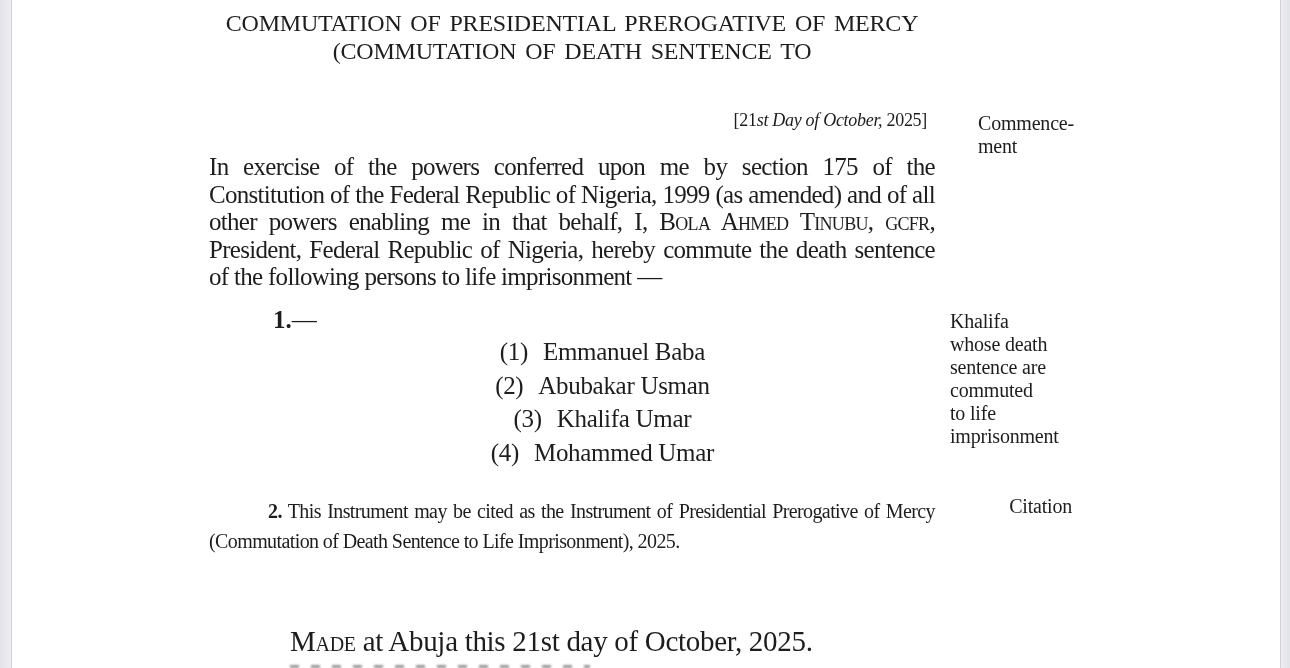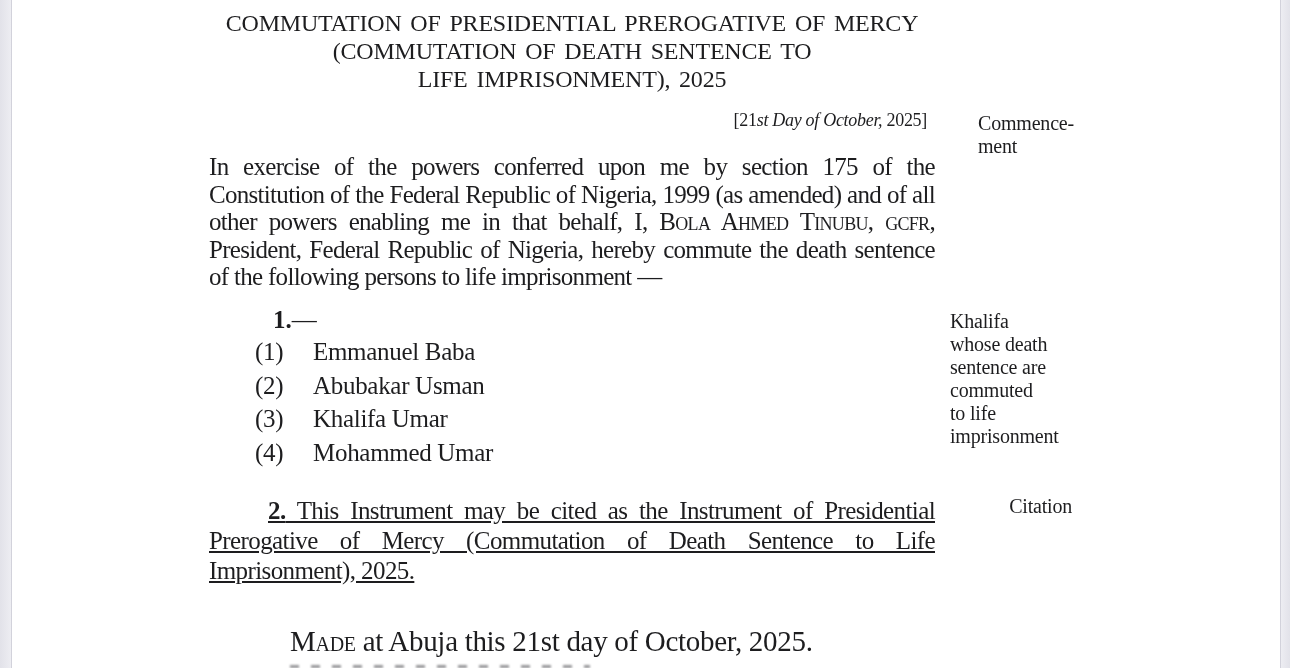--- a/index.html
+++ b/index.html
@@ -80,36 +80,35 @@
   .persons-list {
     position: absolute;
     left: 209px;
     top: 335px;
     width: 726px;
     padding-left: 46px;
     box-sizing: border-box;
     font-size: 25px;
     letter-spacing: -0.3px;
   }
-  .list-item { line-height: 33.5px; }
+  .list-item { line-height: 33.5px; text-align: center; }
   .list-item .marker {
     display: inline-block;
     width: 58px;
   }
   .section2 {
     position: absolute;
     left: 209px;
     top: 496px;
     width: 726px;
-    font-size: 25px;
+    font-size: 20px;
     line-height: 30px;
     letter-spacing: -0.6px;
     text-align: justify;
     text-indent: 59px;
-    text-decoration: underline;
   }
   .made-line {
     position: absolute;
     left: 209px;
     top: 626px;
     width: 726px;
     padding-left: 81px;
     box-sizing: border-box;
     font-size: 29px;
     line-height: 30px;
@@ -140,21 +139,20 @@
 <body>
 
 <div class="page">
 
   <div class="edge edge-left"></div>
   <div class="edge edge-right"></div>
 
   <div class="doc-title">
     <div>COMMUTATION OF PRESIDENTIAL PREROGATIVE OF MERCY</div>
     <div>(COMMUTATION OF DEATH SENTENCE TO</div>
-    <div>LIFE IMPRISONMENT), 2025</div>
   </div>
 
   <div class="date-line"><span>[21</span><span class="italic">st Day of October,</span><span> 2025]</span></div>
 
   <div class="margin-note note-commencement">
     <div>Commence-</div>
     <div>ment</div>
   </div>
 
   <div class="preamble"><span>In exercise of the powers conferred upon me by section 175 of the Constitution of the Federal Republic of Nigeria, 1999 (as amended) and of all other powers enabling me in that behalf, I, </span><span class="sc">Bola Ahmed Tinubu, gcfr</span><span>, President, Federal Republic of Nigeria, hereby commute the death sentence of the following persons to life imprisonment —</span></div>

